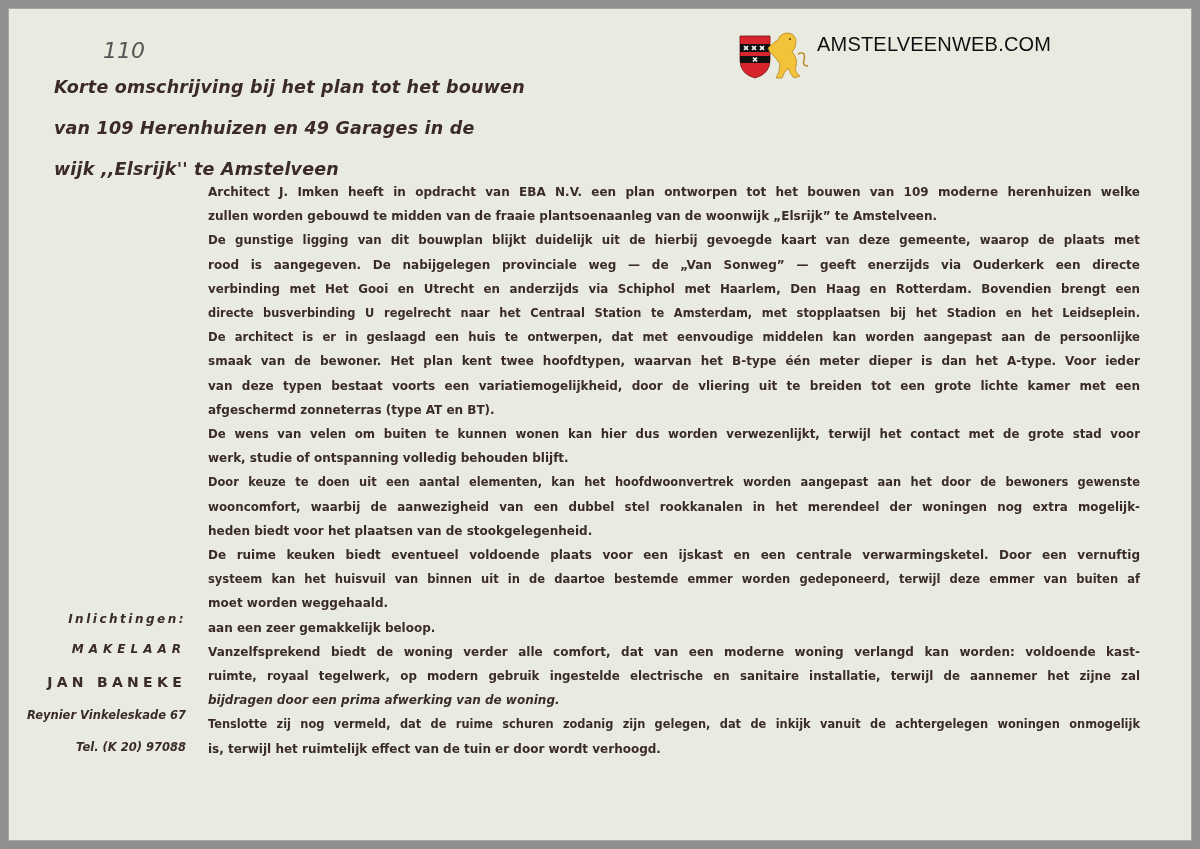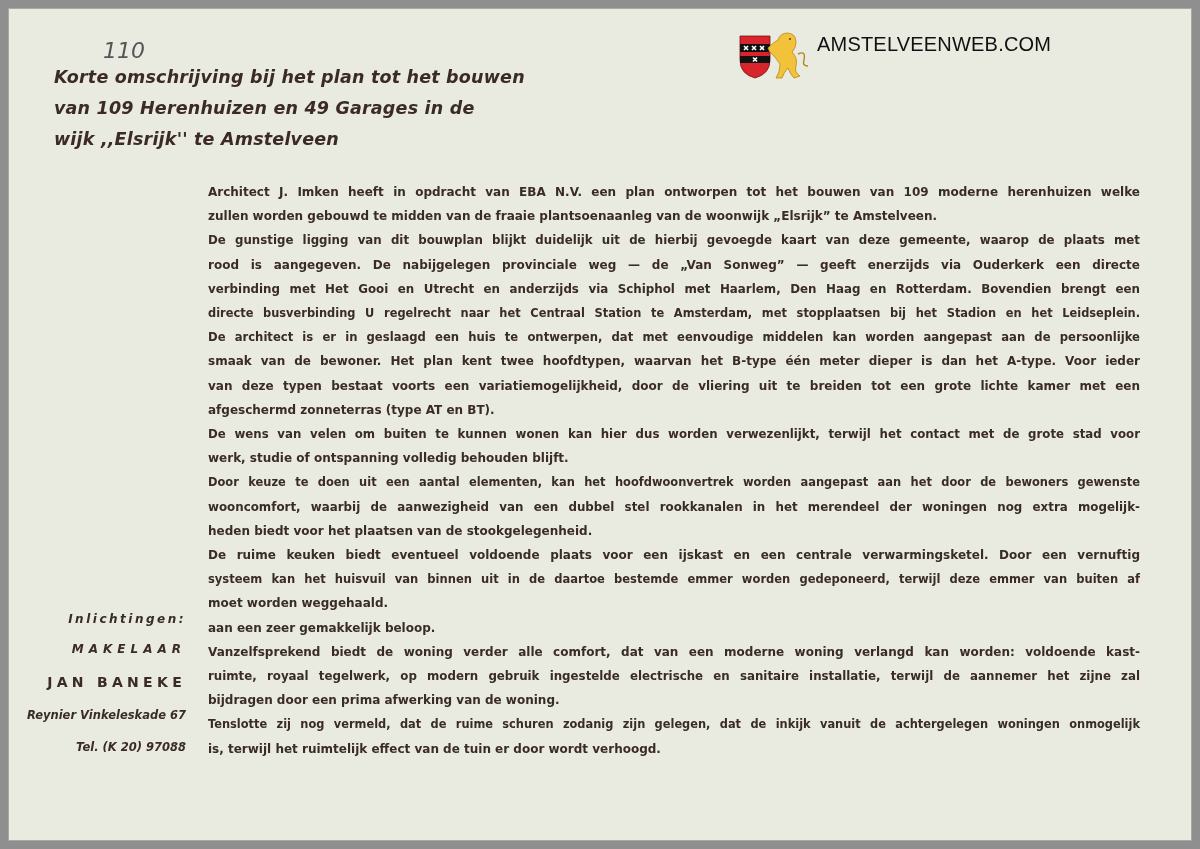--- a/index.html
+++ b/index.html
@@ -5,21 +5,21 @@
   html, body { margin:0; padding:0; }
   body { width:1200px; height:849px; background:#8f8f8f; position:relative; overflow:hidden;
          font-family:"DejaVu Sans", sans-serif; }
   .paper { position:absolute; left:8px; top:8px; width:1184px; height:833px;
            background:#e9ebe1; box-shadow: inset 0 0 0 1px #a8a89f; }
   .handnote { position:absolute; left:103px; top:38px; font-family:"DejaVu Sans", sans-serif;
               font-size:22px; color:#555; font-style:italic; font-weight:300; }
   .title { position:absolute; left:54px; top:62px; width:450px; color:#3b2a28;
            font-family:"DejaVu Sans", sans-serif; font-weight:bold; font-style:italic;
            font-size:17.5px; line-height:31px; letter-spacing:0.2px; }
-  .title div { white-space:nowrap; }
+  .title div { white-space:nowrap;margin-top:10px; }
   .logo { position:absolute; left:738px; top:30px; display:flex; align-items:center; }
   .logo-text { position:absolute; left:817px; top:33px; font-family:"Liberation Sans", sans-serif;
                font-size:20px; color:#111; letter-spacing:0.2px; white-space:nowrap; }
   .body-text { position:absolute; left:208px; top:180px; width:932px; color:#3a2b29;
                font-family:"DejaVu Sans", sans-serif; font-weight:bold; font-size:12px;
                line-height:24.2px; }
   .body-text p { margin:0; text-align:justify; text-align-last:left; }
   .body-text .ln { display:block; text-align:justify; text-align-last:justify; white-space:nowrap; }
   .body-text .ln.last { text-align-last:left; }
   .sidebar { position:absolute; left:20px; top:605px; width:166px; text-align:right; color:#3a2b29;
@@ -100,21 +100,21 @@
     <span class="ln" style="display: block;">De ruime keuken biedt eventueel voldoende plaats voor een ijskast en een centrale verwarmingsketel. Door een vernuftig</span>
     <span class="ln" style="display: block; transform-origin: left center; transform: scaleX(0.959835); width: 971px;">systeem kan het huisvuil van binnen uit in de daartoe bestemde emmer worden gedeponeerd, terwijl deze emmer van buiten af</span>
     <span class="ln last" style="display: block;">moet worden weggehaald.</span>
   </p>
   <p>
     <span class="ln last" style="display: block;">aan een zeer gemakkelijk beloop.</span>
   </p>
   <p>
     <span class="ln" style="display: block;">Vanzelfsprekend biedt de woning verder alle comfort, dat van een moderne woning verlangd kan worden: voldoende kast-</span>
     <span class="ln" style="display: block; transform-origin: left center; transform: scaleX(0.985201); width: 946px;">ruimte, royaal tegelwerk, op modern gebruik ingestelde electrische en sanitaire installatie, terwijl de aannemer het zijne zal</span>
-    <span class="ln last" style="display: block;">bijdragen door een prima afwerking van de woning.</span>
+    <span class="ln last" style="display: block; font-style: italic;">bijdragen door een prima afwerking van de woning.</span>
   </p>
   <p>
     <span class="ln" style="display: block; transform-origin: left center; transform: scaleX(0.949084); width: 982px;">Tenslotte zij nog vermeld, dat de ruime schuren zodanig zijn gelegen, dat de inkijk vanuit de achtergelegen woningen onmogelijk</span>
     <span class="ln last" style="display: block;">is, terwijl het ruimtelijk effect van de tuin er door wordt verhoogd.</span>
   </p>
 </div>
 
 <div class="sidebar">
   <div class="sb-item sb-inl">Inlichtingen:</div>
   <div class="sb-item sb-mak">MAKELAAR</div>

